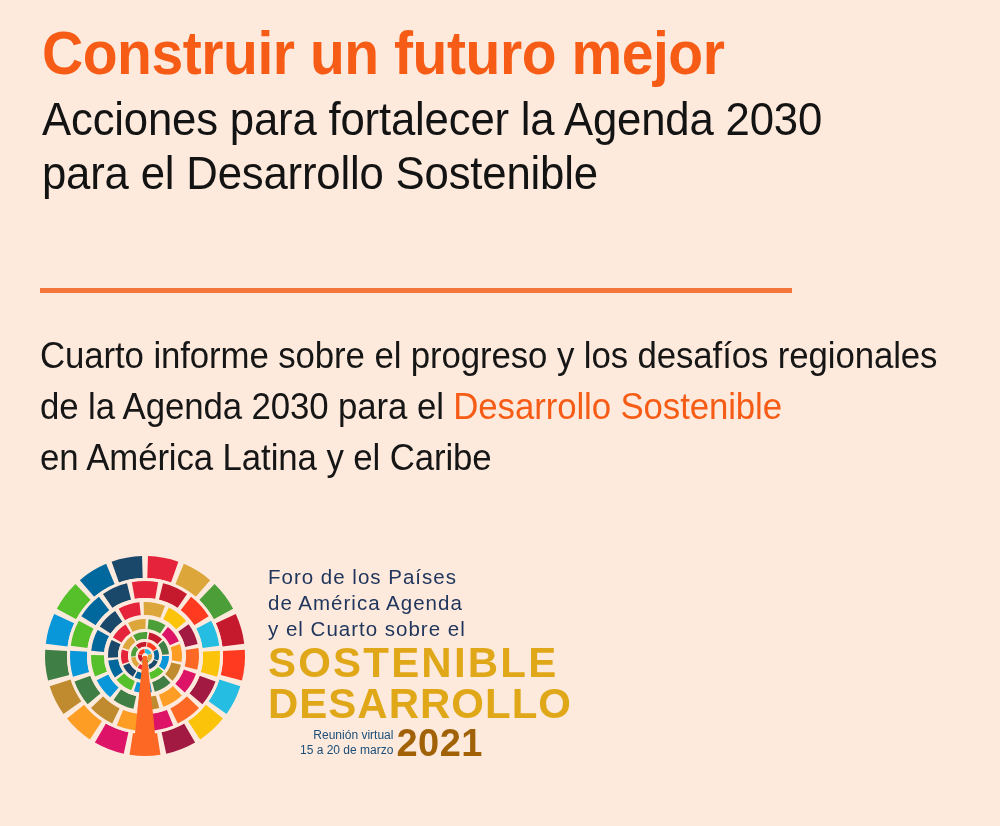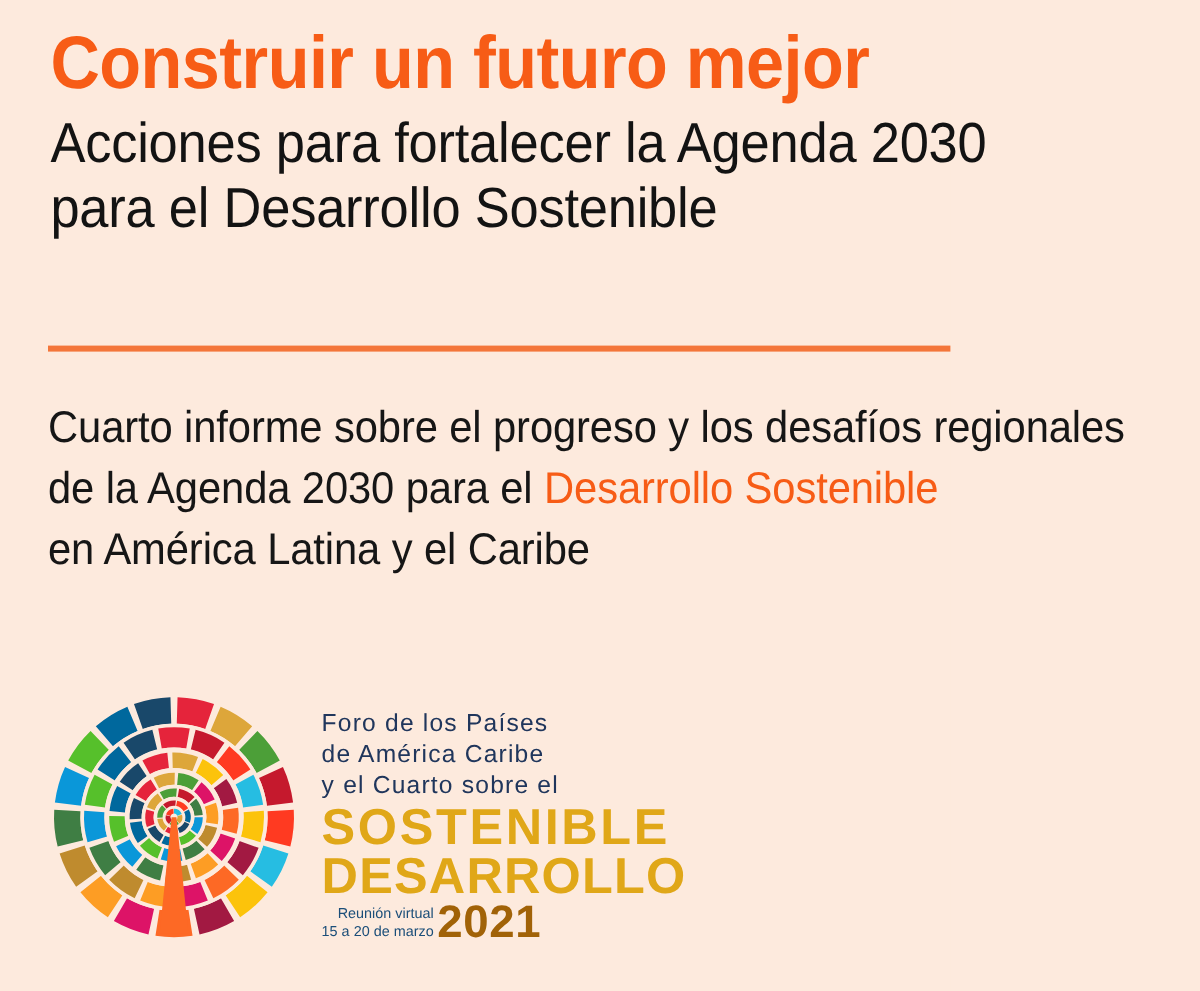--- a/index.html
+++ b/index.html
@@ -81,23 +81,23 @@
     transform: scaleX(0.94);
     transform-origin: left top;
   }
   .desc-block .line { display: block; white-space: nowrap; }
   .desc-block .accent { color: #F75C16; }
 
   
   .logo-lockup {
     position: absolute;
     left: 42px;
-    top: 578px;
+    top: 552px;
     display: flex;
-    align-items: flex-start;
+    align-items: center;
   }
 
   .logo-mark {
     width: 206px;
     height: 206px;
     flex: 0 0 206px;
   }
   .logo-mark svg { display: block; width: 206px; height: 206px; }
 
   .logo-text {
@@ -122,20 +122,21 @@
     letter-spacing: 1.0px;
     color: #E0A718;
     white-space: nowrap;
   }
   .big-word.second { letter-spacing: 2.2px; }
 
   .meeting-row {
     display: flex;
     align-items: flex-end;
     margin-top: 2px;
+    margin-left: 32px;
   }
   .meeting-lines {
     font-family: "Liberation Sans", sans-serif;
     font-size: 12px;
     line-height: 15px;
     color: #1B4E79;
     text-align: right;
     padding-bottom: 2px;
     padding-right: 3px;
     white-space: nowrap;
@@ -259,21 +260,21 @@
             <path d="M 98.86083246145492 108.64511222987238 A 7 7 0 0 1 96.20060551130717 101.33619875371679 L 100.08597379056022 102.28694232302148 A 3 3 0 0 0 101.22607105490926 105.41933381280245 Z" fill="#C5192D"></path>
             <path d="M 96.35210611658687 100.80785335461375 A 7 7 0 0 1 102.4812405686322 96.0192487043036 L 102.7776745294138 100.00824944470155 A 3 3 0 0 0 100.15090262139437 102.06050858054876 Z" fill="#FF3A21"></path>
             <path d="M 103.03054316499323 96.00006663495486 A 7 7 0 0 1 109.47878352812296 100.34945967853297 L 105.7766215120527 101.8640541479427 A 3 3 0 0 0 103.01308992785424 100.0000285578378 Z" fill="#26BDE2"></path>
             <path d="M 101 103 L 105 103 L 115 200 L 91 200 Z" fill="#FD6925"></path>
           </g>
       </svg>
     </div>
 
     <div class="logo-text">
       <div class="forum-line">Foro de los Países</div>
-      <div class="forum-line">de América Caribe</div>
+      <div class="forum-line">de América Agenda</div>
       <div class="forum-line">y el Cuarto sobre el</div>
       <div class="big-word second">SOSTENIBLE</div>
       <div class="big-word">DESARROLLO</div>
       <div class="meeting-row">
         <div class="meeting-lines">
           <div>Reunión virtual</div>
           <div>15 a 20 de marzo</div>
         </div>
         <div class="year">2021</div>
       </div>

